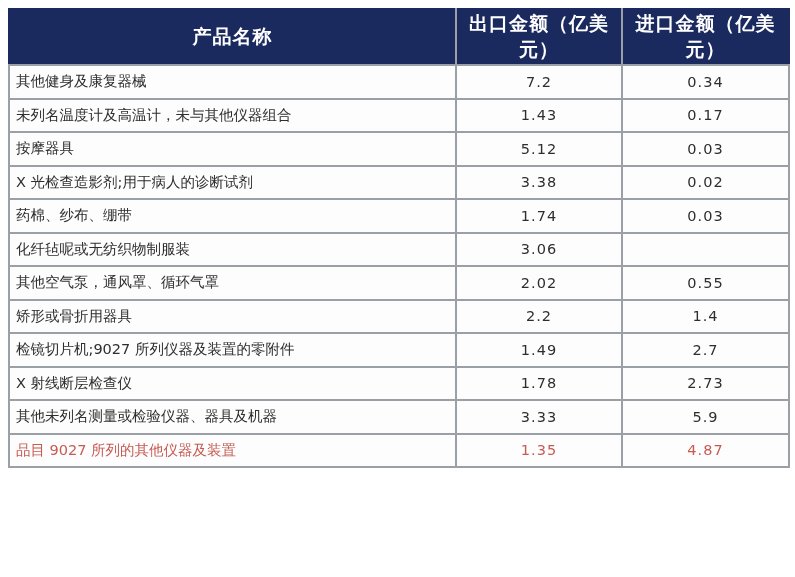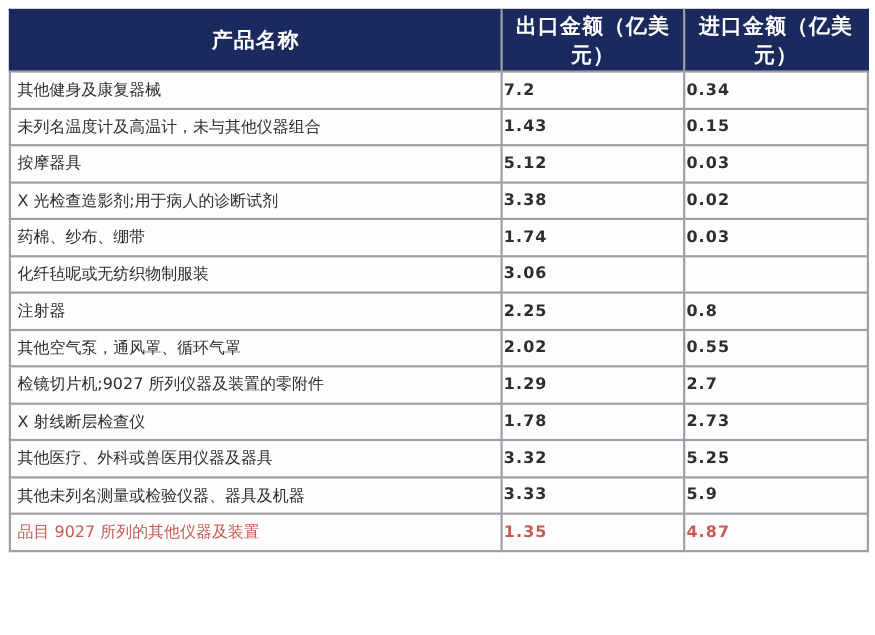--- a/index.html
+++ b/index.html
@@ -49,23 +49,22 @@
     overflow: hidden;
     white-space: nowrap;
     margin-left: 16px;
   }
   td.name-cell {
     text-align: left;
     padding-left: 6px;
     padding-right: 4px;
   }
   td.num-cell {
-    text-align: left;
+    text-align: center;
     letter-spacing: 1px;
-    font-weight: bold;
   }
   tr.highlight td {
     color: var(--highlight-text, #c75b52);
   }
 </style>
 </head>
 <body>
 
 <div class="page">
   <table class="trade-table">
@@ -83,21 +82,21 @@
     </thead>
     <tbody id="table-body">
     <tr>
     <td class="name-cell">其他健身及康复器械</td>
     <td class="num-cell">7.2</td>
     <td class="num-cell">0.34</td>
   </tr>
         <tr>
     <td class="name-cell">未列名温度计及高温计，未与其他仪器组合</td>
     <td class="num-cell">1.43</td>
-    <td class="num-cell">0.15</td>
+    <td class="num-cell">0.17</td>
   </tr>
         <tr>
     <td class="name-cell">按摩器具</td>
     <td class="num-cell">5.12</td>
     <td class="num-cell">0.03</td>
   </tr>
         <tr>
     <td class="name-cell">X 光检查造影剂;用于病人的诊断试剂</td>
     <td class="num-cell">3.38</td>
     <td class="num-cell">0.02</td>
@@ -106,43 +105,38 @@
     <td class="name-cell">药棉、纱布、绷带</td>
     <td class="num-cell">1.74</td>
     <td class="num-cell">0.03</td>
   </tr>
         <tr>
     <td class="name-cell">化纤毡呢或无纺织物制服装</td>
     <td class="num-cell">3.06</td>
     <td class="num-cell"></td>
   </tr>
         <tr>
-    <td class="name-cell">注射器</td>
-    <td class="num-cell">2.25</td>
-    <td class="num-cell">0.8</td>
-  </tr>
-        <tr>
     <td class="name-cell">其他空气泵，通风罩、循环气罩</td>
     <td class="num-cell">2.02</td>
     <td class="num-cell">0.55</td>
   </tr>
         <tr>
+    <td class="name-cell">矫形或骨折用器具</td>
+    <td class="num-cell">2.2</td>
+    <td class="num-cell">1.4</td>
+  </tr>
+        <tr>
     <td class="name-cell">检镜切片机;9027 所列仪器及装置的零附件</td>
-    <td class="num-cell">1.29</td>
+    <td class="num-cell">1.49</td>
     <td class="num-cell">2.7</td>
   </tr>
         <tr>
     <td class="name-cell">X 射线断层检查仪</td>
     <td class="num-cell">1.78</td>
     <td class="num-cell">2.73</td>
-  </tr>
-        <tr>
-    <td class="name-cell">其他医疗、外科或兽医用仪器及器具</td>
-    <td class="num-cell">3.32</td>
-    <td class="num-cell">5.25</td>
   </tr>
         <tr>
     <td class="name-cell">其他未列名测量或检验仪器、器具及机器</td>
     <td class="num-cell">3.33</td>
     <td class="num-cell">5.9</td>
   </tr>
         <tr class="highlight">
     <td class="name-cell">品目 9027 所列的其他仪器及装置</td>
     <td class="num-cell">1.35</td>
     <td class="num-cell">4.87</td>

